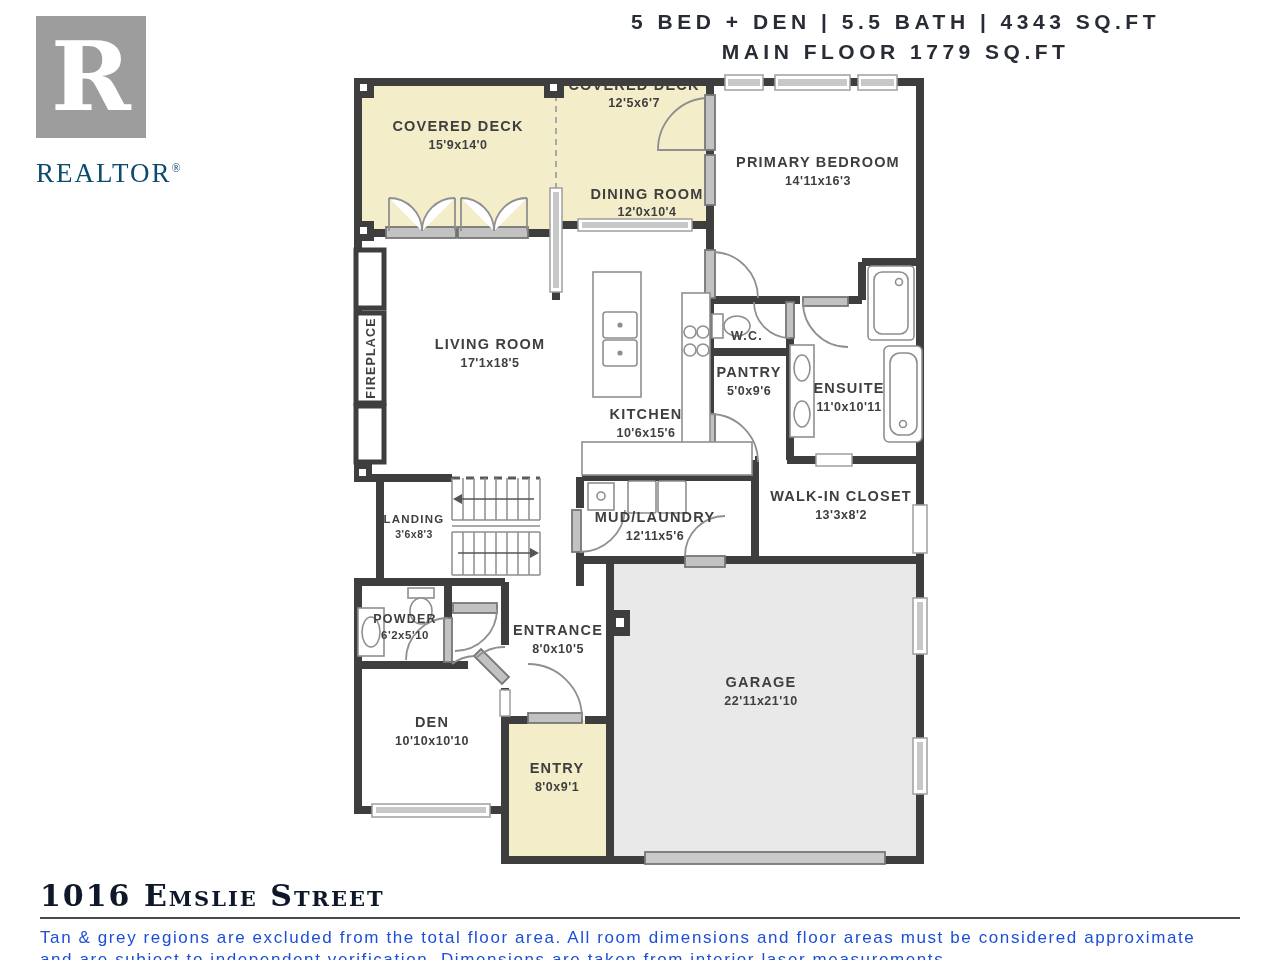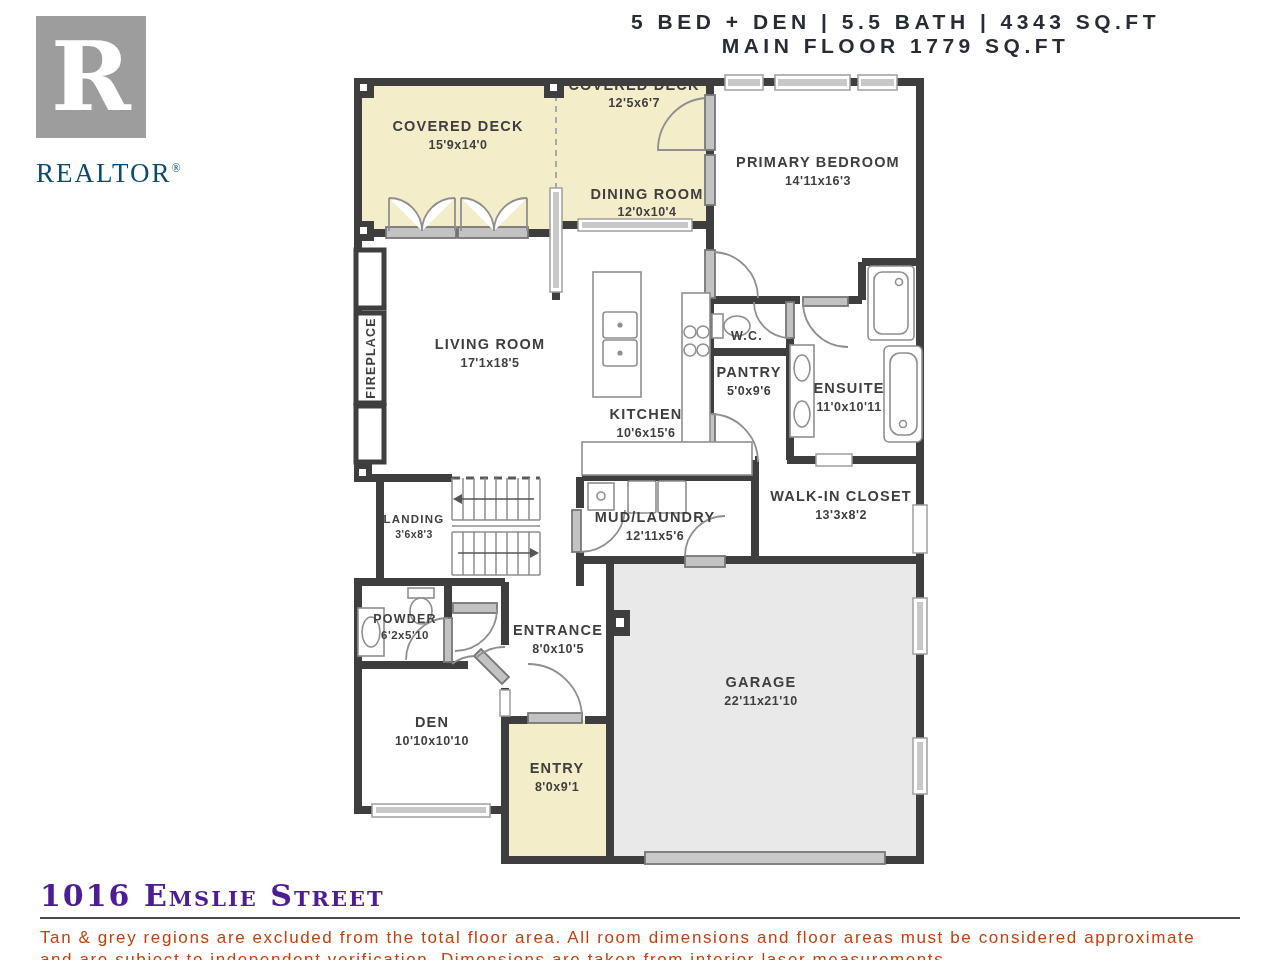--- a/index.html
+++ b/index.html
@@ -1,41 +1,41 @@
 <!DOCTYPE html>
 <html><head>
 <meta charset="utf-8">
 <style>
   html,body{margin:0;padding:0;background:#ffffff;}
   .page{position:relative;width:1280px;height:960px;background:#fff;overflow:hidden;
         font-family:"Liberation Sans",sans-serif;}
   
   .hdr{position:absolute;top:10px;right:120px;text-align:center;color:#272c35;}
   .hdr .l1{font-size:21px;font-weight:bold;letter-spacing:4.5px;white-space:nowrap;}
-  .hdr .l2{font-size:21px;font-weight:bold;letter-spacing:4.5px;white-space:nowrap;}
+  .hdr .l2{font-size:21px;font-weight:bold;letter-spacing:4.5px;margin-top:6px;white-space:nowrap;}
   
   .logo{position:absolute;left:36px;top:16px;width:124px;}
   .logo-box{width:110px;height:122px;background:#9d9d9d;display:flex;align-items:center;justify-content:center;}
   .logo-r{font-family:"DejaVu Serif",serif;font-size:96px;line-height:96px;color:#ffffff;font-weight:bold;}
   .logo-word{margin-top:20px;font-size:27px;letter-spacing:2px;color:#0c4a6e;font-family:Liberation Serif, serif;}
   .logo-word sup{font-size:12px;}
   
   .plan{position:absolute;left:0;top:0;}
   .room-name{font-family:"Liberation Sans",sans-serif;font-weight:bold;fill:#3f3f3f;
              font-size:14.5px;letter-spacing:1.2px;text-anchor:middle;}
   .room-dims{font-family:"Liberation Sans",sans-serif;font-weight:bold;fill:#3f3f3f;
              font-size:12.5px;letter-spacing:.5px;text-anchor:middle;}
   .sm{font-size:11.5px;} .smd{font-size:10.5px;}
   .md{font-size:12.5px;} .mdd{font-size:11.5px;}
   
   .footer{position:absolute;left:40px;top:878px;width:1200px;}
   .addr{font-family:"DejaVu Serif",serif;font-variant:small-caps;font-weight:600;
-        font-size:30px;letter-spacing:2px;color:#4c1d95;}
+        font-size:30px;letter-spacing:2px;color:#0f172a;}
   .rule{border:none;border-top:2px solid #4a4a4a;margin:4px 0 8px 0;}
-  .disc{font-size:17px;color:#c2410c;letter-spacing:1.6px;line-height:1.32;}
+  .disc{font-size:17px;color:#1d4ed8;letter-spacing:1.6px;line-height:1.32;}
 </style>
 </head>
 <body>
 
 <div class="page">
 
   <div class="logo">
     <div class="logo-box">
       <span class="logo-r">R</span>
     </div>

